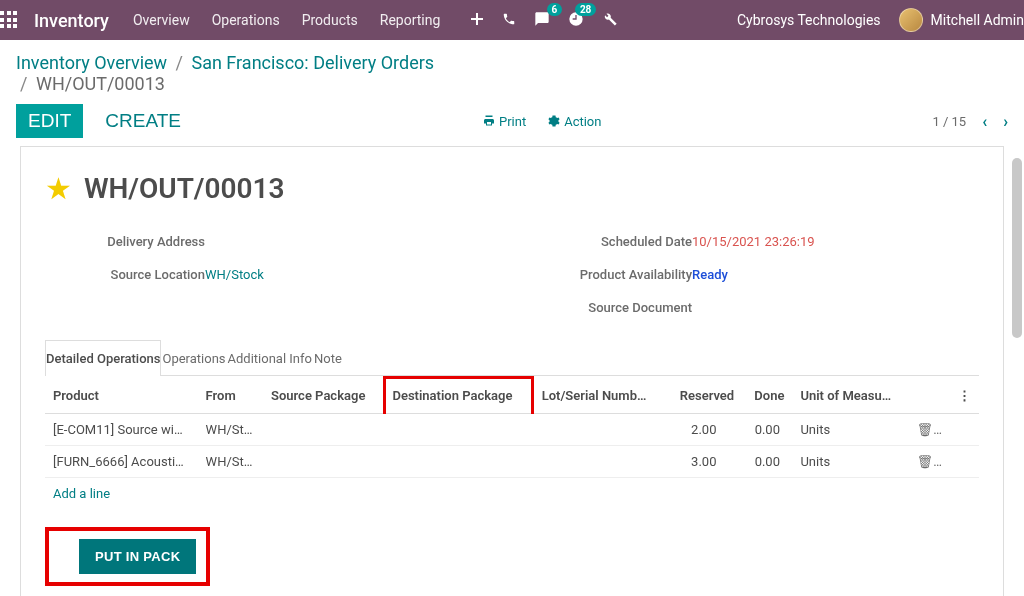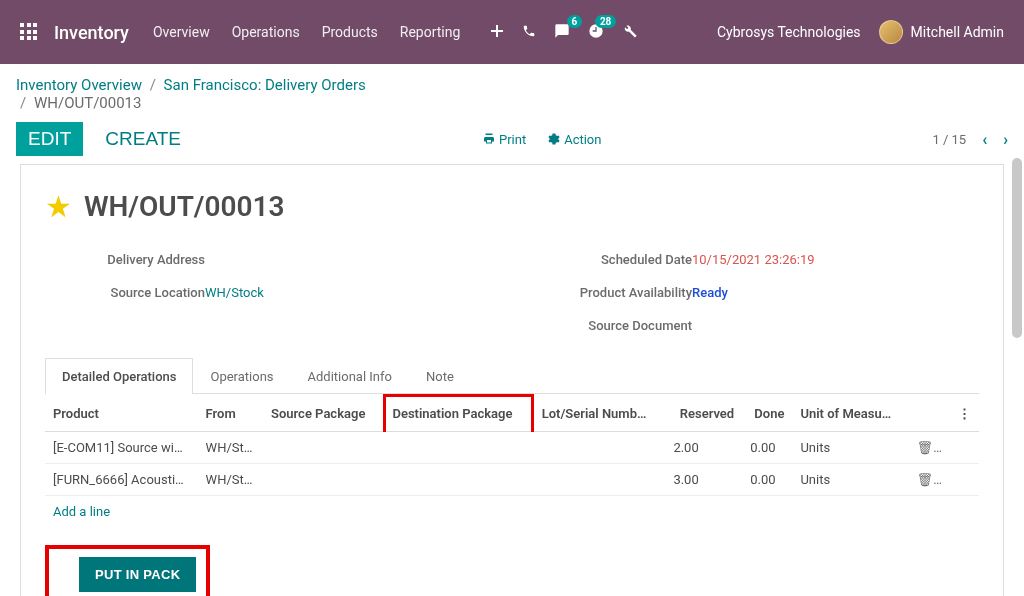--- a/index.html
+++ b/index.html
@@ -1,34 +1,34 @@
 <!DOCTYPE html>
 <html><head>
 <meta charset="utf-8">
 <style>
 * { box-sizing: border-box; margin: 0; padding: 0; }
 body { font-family: -apple-system, BlinkMacSystemFont, "Segoe UI", Roboto, sans-serif; font-size: 13px; color: #4c4c4c; background: #fff; width: 1024px; height: 596px; overflow: hidden; position: relative; }
 
 
-.navbar { background: #714b67; height: 64px; display: flex; align-items: center; padding: 0 20px; color: #fff; justify-content: flex-end; }
+.navbar { background: #714b67; height: 40px; display: flex; align-items: center; padding: 0 0; color: #fff; justify-content: flex-end; }
 .apps-icon { width: 18px; height: 18px; display: grid; grid-template-columns: repeat(3,1fr); grid-gap: 2px; margin-right: 16px; cursor: pointer; }
 .apps-icon span { background: #fff; width: 4px; height: 4px; }
 .brand { font-size: 18px; font-weight: 500; margin-right: 24px; }
 .nav-item { margin-right: 22px; font-size: 14px; cursor: pointer; opacity: 0.9; }
 .nav-icons { display: flex; align-items: center; gap: 18px; margin-left: 8px; }
 .nav-icons .ic { position: relative; cursor: pointer; }
 .badge { position: absolute; top: -8px; right: -12px; background: #00a09d; color: #fff; border-radius: 8px; font-size: 10px; padding: 1px 5px; font-weight: bold; }
 .spacer { flex: 1; }
 .company { font-size: 14px; margin-right: 18px; cursor: pointer; }
 .user { display: flex; align-items: center; gap: 8px; cursor: pointer; font-size: 14px; }
 .avatar { width: 24px; height: 24px; border-radius: 50%; background: linear-gradient(135deg,#e8c070,#b88840); border: 1px solid rgba(255,255,255,0.4); }
 
 
 .controlbar { padding: 12px 16px 8px; }
-.breadcrumb { font-size: 15px; color: #017e84; margin-bottom: 2px; }
+.breadcrumb { font-size: 18px; color: #017e84; margin-bottom: 2px; }
 .breadcrumb .sep { color: #888; margin: 0 4px; }
 .breadcrumb .current { color: #6b6b6b; }
 .actions-row { display: flex; align-items: center; margin-top: 10px; }
 .btn { padding: 6px 12px; font-size: 19px; cursor: pointer; border: none; }
 .btn-primary { background: #00a09d; color: #fff; font-weight: 500; }
 .btn-link { background: transparent; color: #017e84; font-weight: 500; margin-left: 10px; }
 .mid-actions { margin-left: 290px; display: flex; gap: 22px; }
 .mid-actions .alink { color: #017e84; cursor: pointer; font-size: 13px; display: flex; align-items: center; gap: 4px; }
 .pager { margin-left: auto; display: flex; align-items: center; gap: 16px; color: #6b6b6b; font-size: 13px; }
 .pager .chev { color: #017e84; cursor: pointer; font-size: 16px; font-weight: bold; }
@@ -44,29 +44,29 @@
 .col { flex: 1; display: flex; flex-direction: column; gap: 18px; }
 .field { display: flex; }
 .field .lbl { width: 160px; color: #6b6b6b; font-weight: 500; font-size: 13px; }
 .field .val { font-size: 13px; }
 .val.link { color: #017e84; }
 .val.date { color: #d9534f; }
 .val.ready { color: #1d4ed8; font-weight: 500; }
 
 
 .tabs { display: flex; border-bottom: 1px solid #ddd; }
-.tab { padding: 10px 16px; border: 1px solid transparent; border-bottom: none; color: #6b6b6b; cursor: pointer; font-size: 13px; position: relative; top: 1px; }
+.tab { padding: 10px 0; border: 1px solid transparent; border-bottom: none; color: #6b6b6b; cursor: pointer; font-size: 13px; position: relative; top: 1px; }
 .tab.active { border-color: #ddd; background: #fff; color: #4c4c4c; font-weight: 500; }
 
 
 .tbl { width: 100%; border-collapse: collapse; margin-top: 0; }
 .tbl th { text-align: left; padding: 10px 8px; font-weight: 600; font-size: 13px; color: #4c4c4c; border-bottom: 1px solid #ddd; }
 .tbl th.num { text-align: right; }
 .tbl td { padding: 8px 8px; font-size: 13px; border-bottom: 1px solid #eee; white-space: nowrap; overflow: hidden; text-overflow: ellipsis; }
-.tbl td.num { text-align: left; }
+.tbl td.num { text-align: center; }
 .tbl td.link { color: #017e84; cursor: pointer; }
 .col-prod { max-width: 140px; }
 .col-from { max-width: 60px; }
 .trash { color: #6b6b6b; cursor: pointer; }
 .kebab { color: #6b6b6b; cursor: pointer; text-align: right; }
 
 .highlight-th { border: 3px solid #e60000; padding: 6px 6px !important; }
 .put-in-pack-wrap { display: inline-block; border: 4px solid #e60000; padding: 8px 10px; margin-top: 18px; }
 .put-in-pack { background: #00767b; color: #fff; padding: 10px 16px; font-weight: 600; font-size: 13px; border: none; cursor: pointer; letter-spacing: 0.3px; margin-left: 20px; }
 

